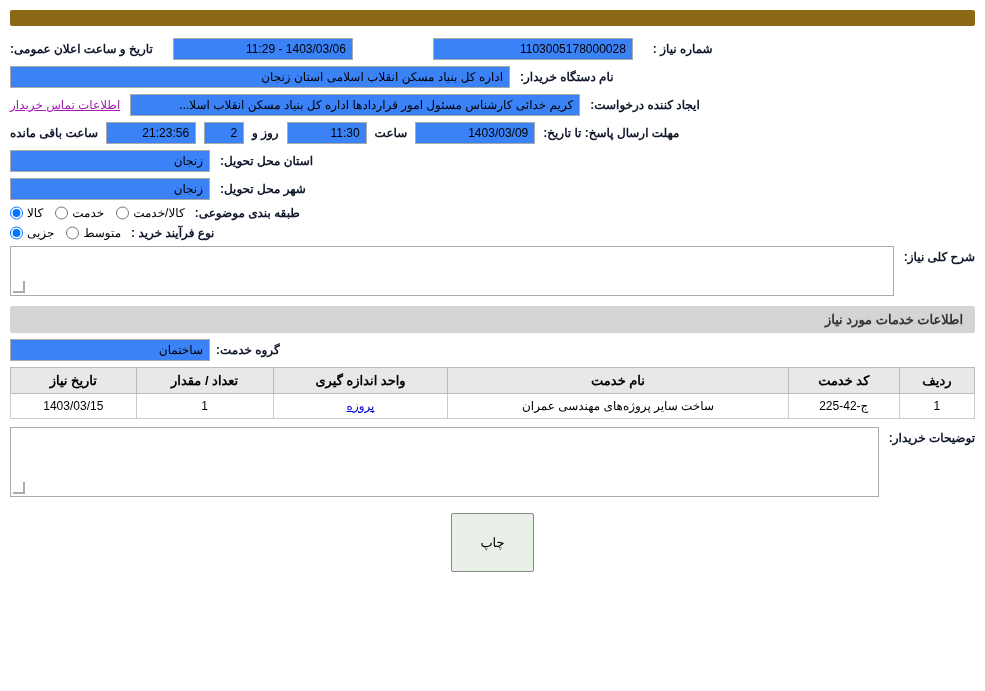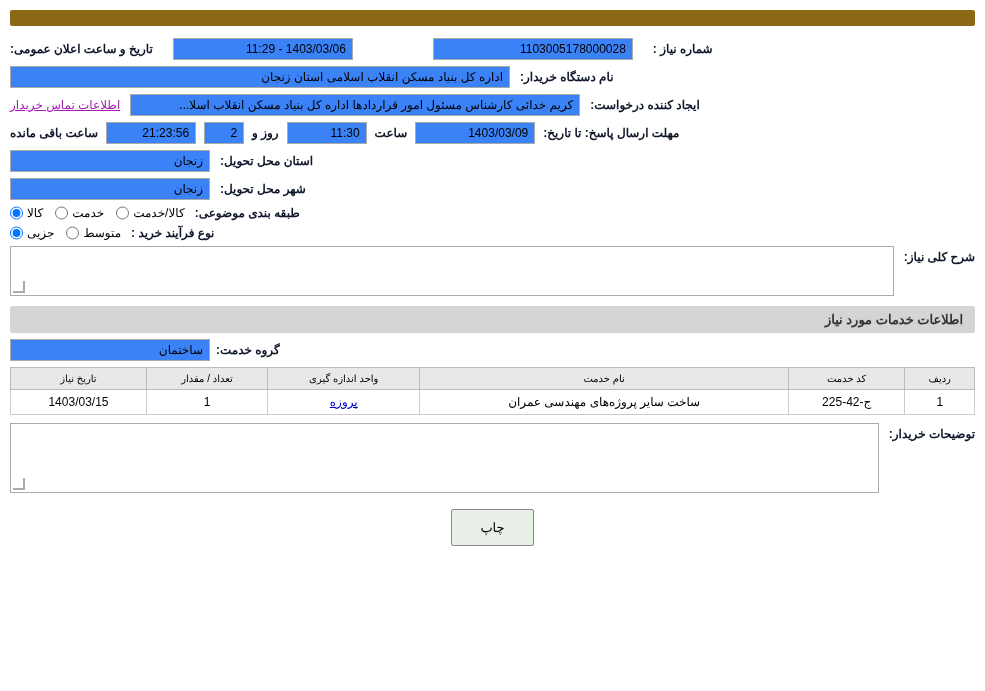--- a/index.html
+++ b/index.html
@@ -66,22 +66,22 @@
     .services-table {
       width: 100%;
       border-collapse: collapse;
       margin-bottom: 8px;
     }
     .services-table th {
       background: #e8e8e8;
       border: 1px solid #bbb;
       padding: 5px 8px;
       text-align: center;
-      font-weight: normal;
-      font-size: 10px;
+      font-weight: bold;
+      font-size: 13px;
     }
     .services-table td {
       border: 1px solid #ccc;
       padding: 5px 8px;
       text-align: center;
       font-size: 12px;
     }
     .description-box {
       border: 1px solid #aaa;
       min-height: 70px;
@@ -100,21 +100,21 @@
       border-bottom: 2px solid #aaa;
       cursor: se-resize;
     }
     .button-row {
       display: flex;
       justify-content: center;
       gap: 16px;
       margin-top: 16px;
     }
     .btn {
-      padding: 10px 28px;
+      padding: 21px 28px;
       font-size: 13px;
       font-family: Tahoma, Arial, sans-serif;
       cursor: pointer;
       border: 1px solid #888;
       background: #f0f0f0;
       border-radius: 2px;
     }
     .btn-print {
       background: #e8f0e8;
     }

